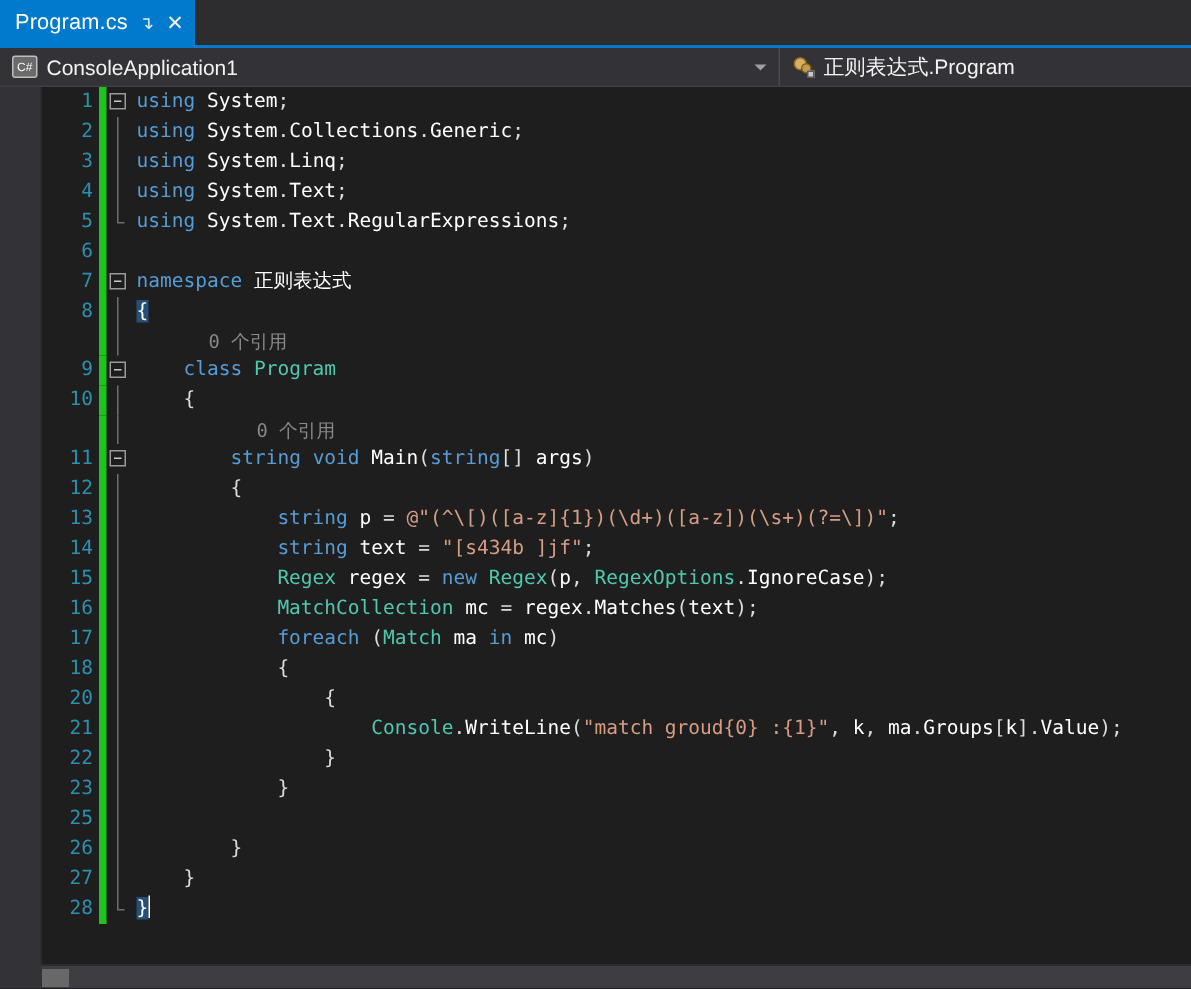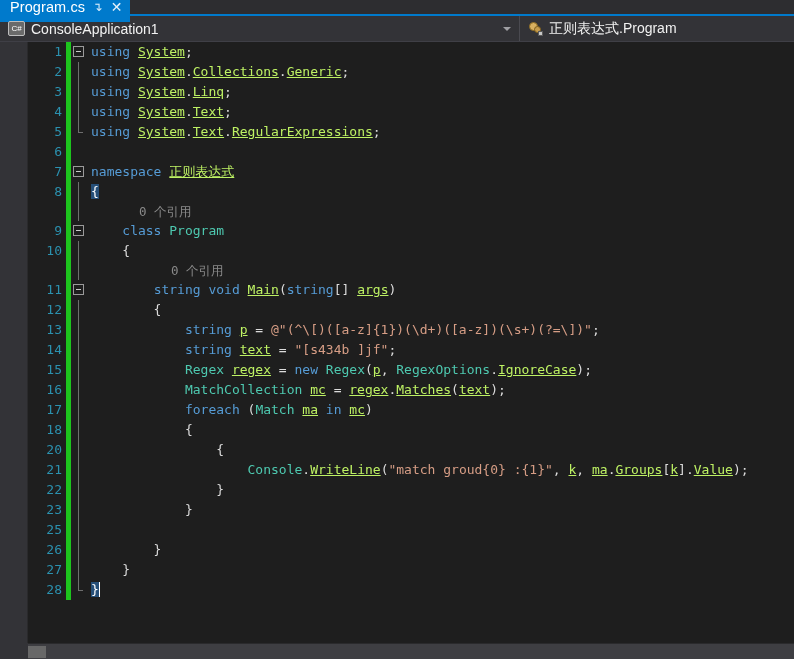--- a/index.html
+++ b/index.html
@@ -16,24 +16,24 @@
     position: relative;
     width: 794px; height: 659px;
     background: #1e1e1e;
     display: flex;
     flex-direction: column;
   }
 
   
   .tabstrip {
     position: relative;
-    height: 16px;
+    height: 32px;
     background: #2d2d30;
     display: flex;
-    align-items: center;
+    align-items: flex-start;
     flex: none;
     border-bottom: 2px solid #007acc;
     box-sizing: border-box;
     gap: 41px;
   }
   .tab {
     display: flex;
     align-items: center;
     padding: 0 7px 0 10px;
     height: 30px;
@@ -250,21 +250,21 @@
     font-family: "DejaVu Sans Mono", monospace;
     font-size: 13px;
     white-space: pre;
   }
 
   
   .kw  { color: #569cd6; }
   .typ { color: #4ec9b0; }
   .str { color: #d69d85; }
   .num { color: #b5cea8; }
-  .id  { color: #bef264; text-decoration: underline; }
+  .id  { color: #ffffff; }
   .punct { color: #dcdcdc; }
   .lens { color: #8a8a8a; font-family: "DejaVu Sans Mono", monospace; font-size: 12.5px; }
   .sel-brace { background: #264f78; color: #ffffff; }
 
   .cursor {
     display: inline-block;
     width: 1px;
     height: 15px;
     background: #ffffff;
     vertical-align: -3px;

